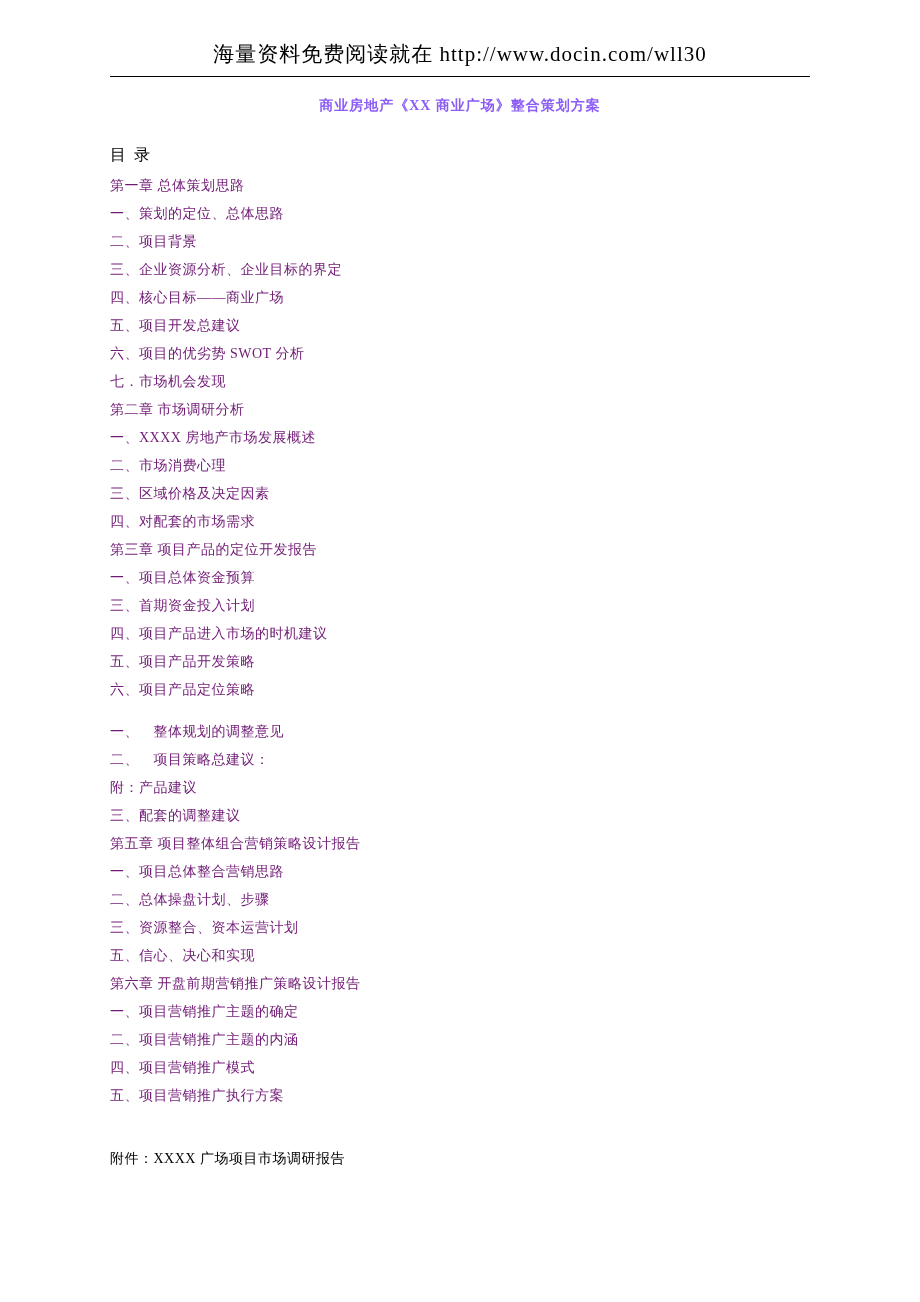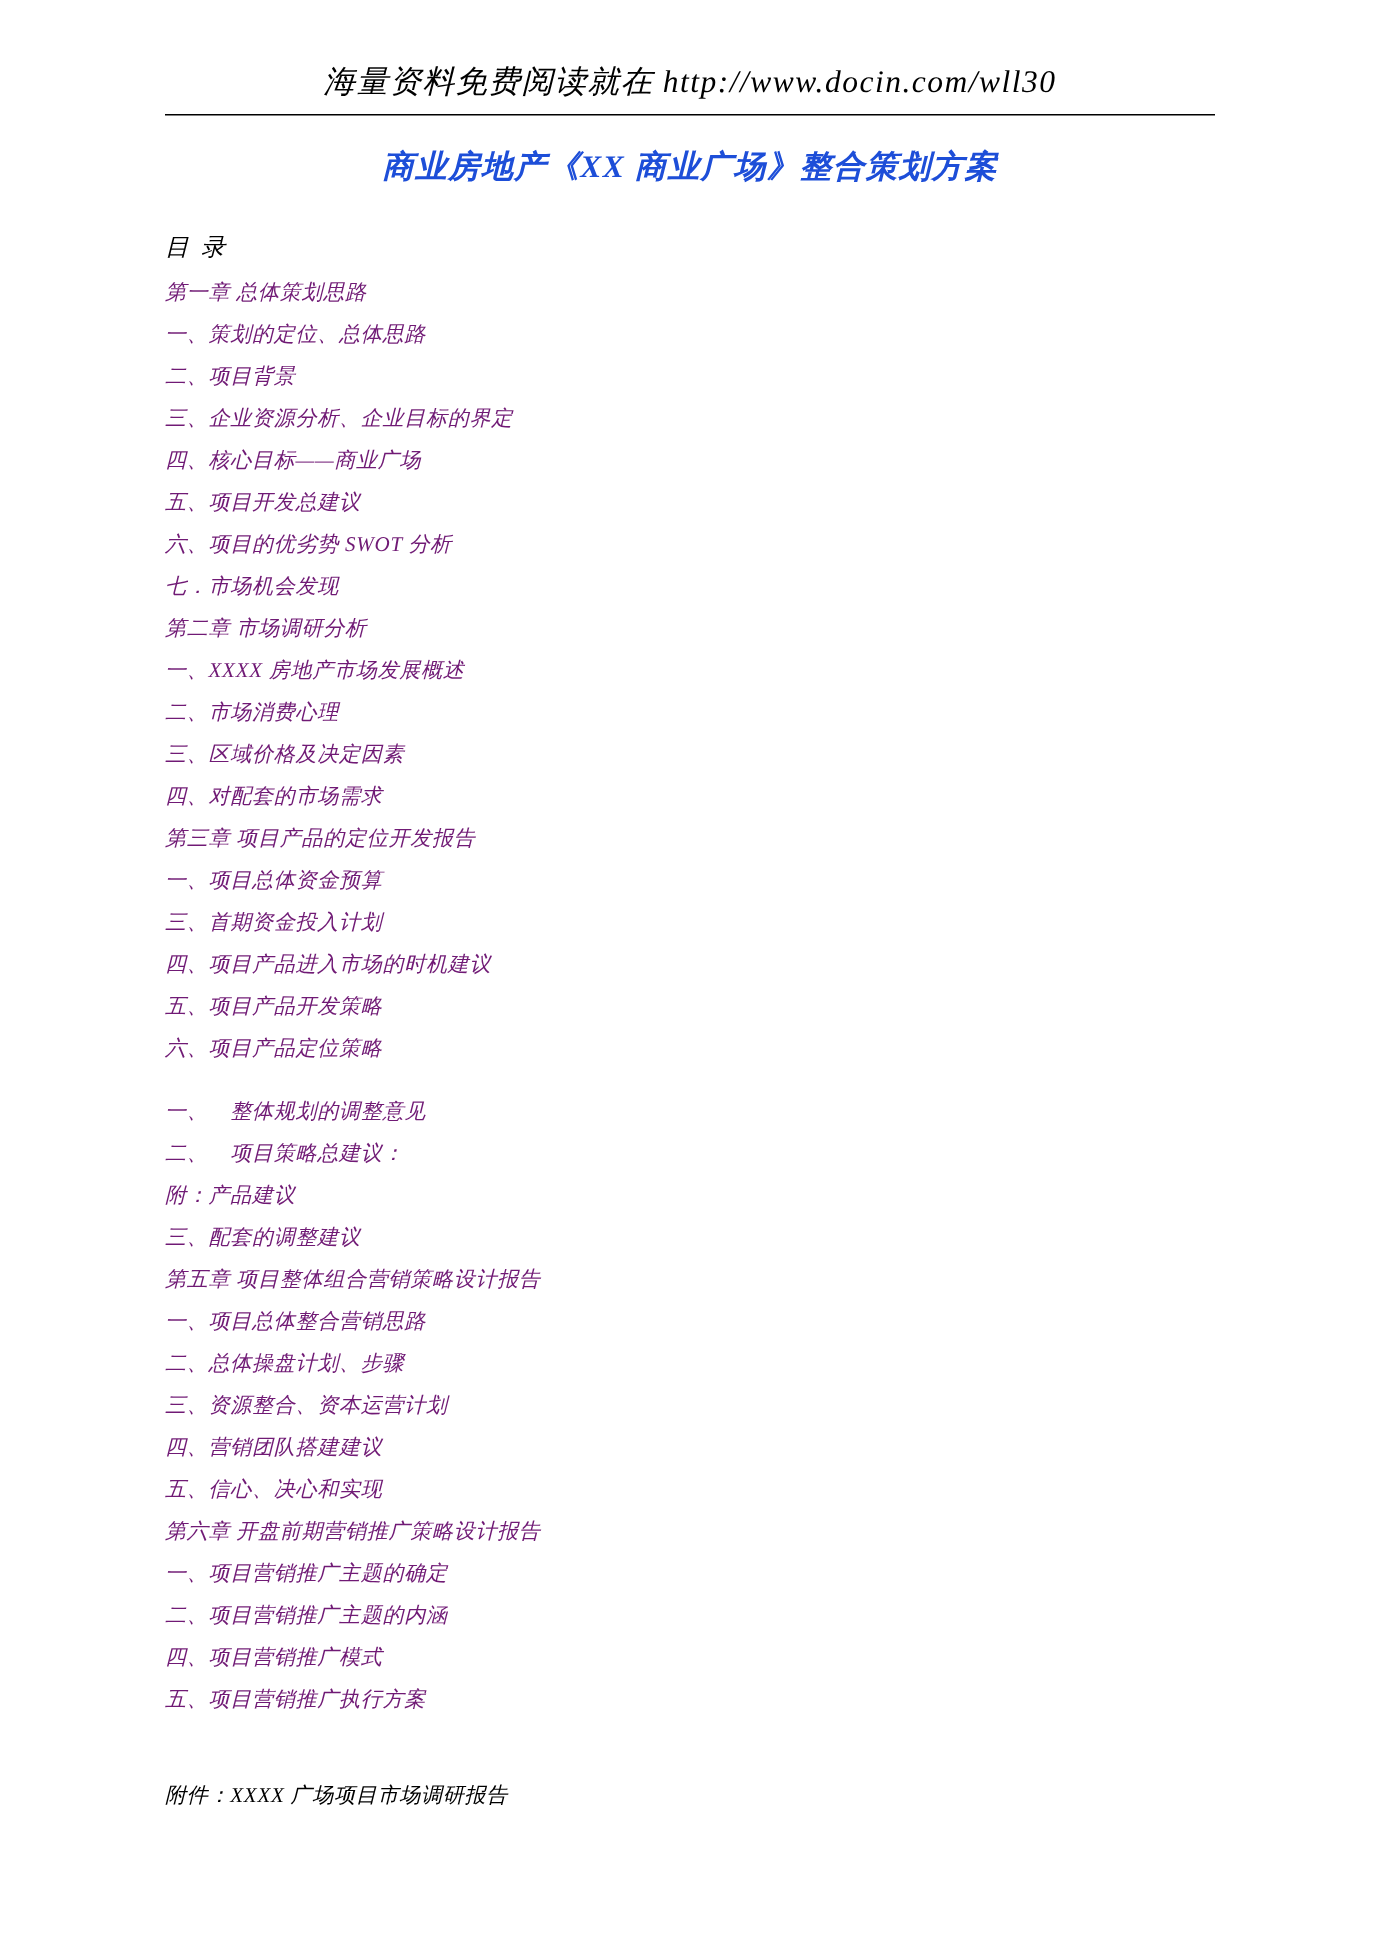--- a/index.html
+++ b/index.html
@@ -1,42 +1,41 @@
 <!DOCTYPE html>
 <html><head>
   <meta charset="utf-8">
   <style>
     * {
       margin: 0;
       padding: 0;
       box-sizing: border-box;
-      font-style: italic;
     }
     body {
       background: #ffffff;
       font-family: "SimSun", "宋体", serif;
       width: 920px;
       margin: 0 auto;
       padding: 40px 110px 60px 110px;
     }
     .header {
       text-align: center;
       font-size: 21px;
       font-family: "SimSun", "宋体", serif;
       color: #000;
       padding-bottom: 8px;
       border-bottom: 1.5px solid #000;
       margin-bottom: 20px;
       letter-spacing: 1px;
     }
     .title {
       text-align: center;
-      font-size: 21px;
+      font-size: 14px;
       font-family: "SimSun", "宋体", serif;
-      color: #1d4ed8;
+      color: #8b5cf6;
       font-weight: bold;
       margin-bottom: 30px;
       letter-spacing: 1px;
     }
     .toc-label {
       font-size: 16px;
       color: #000;
       margin-bottom: 6px;
       letter-spacing: 2px;
     }
@@ -91,21 +90,20 @@
 
 <div>
   <div class="toc-line">一、　整体规划的调整意见</div>
   <div class="toc-line">二、　项目策略总建议：</div>
   <div class="toc-line">附：产品建议</div>
   <div class="toc-line">三、配套的调整建议</div>
   <div class="toc-line">第五章 项目整体组合营销策略设计报告</div>
   <div class="toc-line">一、项目总体整合营销思路</div>
   <div class="toc-line">二、总体操盘计划、步骤</div>
   <div class="toc-line">三、资源整合、资本运营计划</div>
-  <div class="toc-line">四、营销团队搭建建议</div>
   <div class="toc-line">五、信心、决心和实现</div>
   <div class="toc-line">第六章 开盘前期营销推广策略设计报告</div>
   <div class="toc-line">一、项目营销推广主题的确定</div>
   <div class="toc-line">二、项目营销推广主题的内涵</div>
   <div class="toc-line">四、项目营销推广模式</div>
   <div class="toc-line">五、项目营销推广执行方案</div>
 </div>
 
 <div class="appendix">附件：XXXX 广场项目市场调研报告</div>
 

